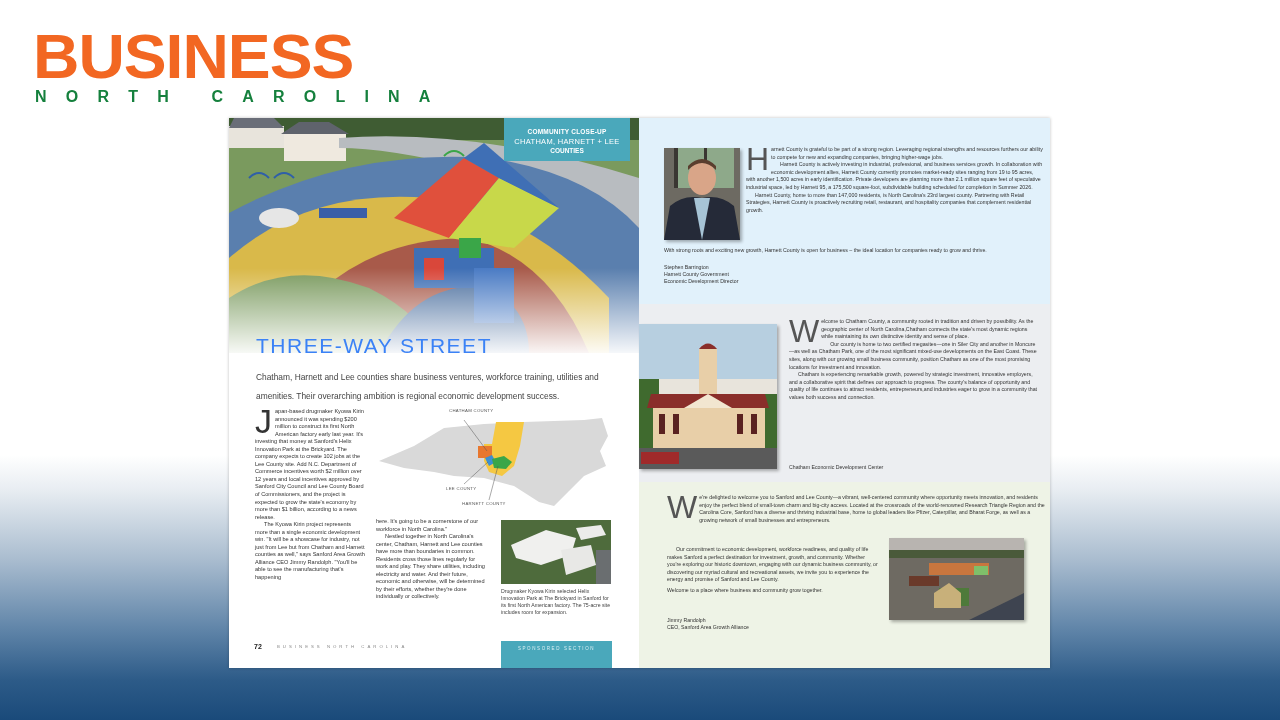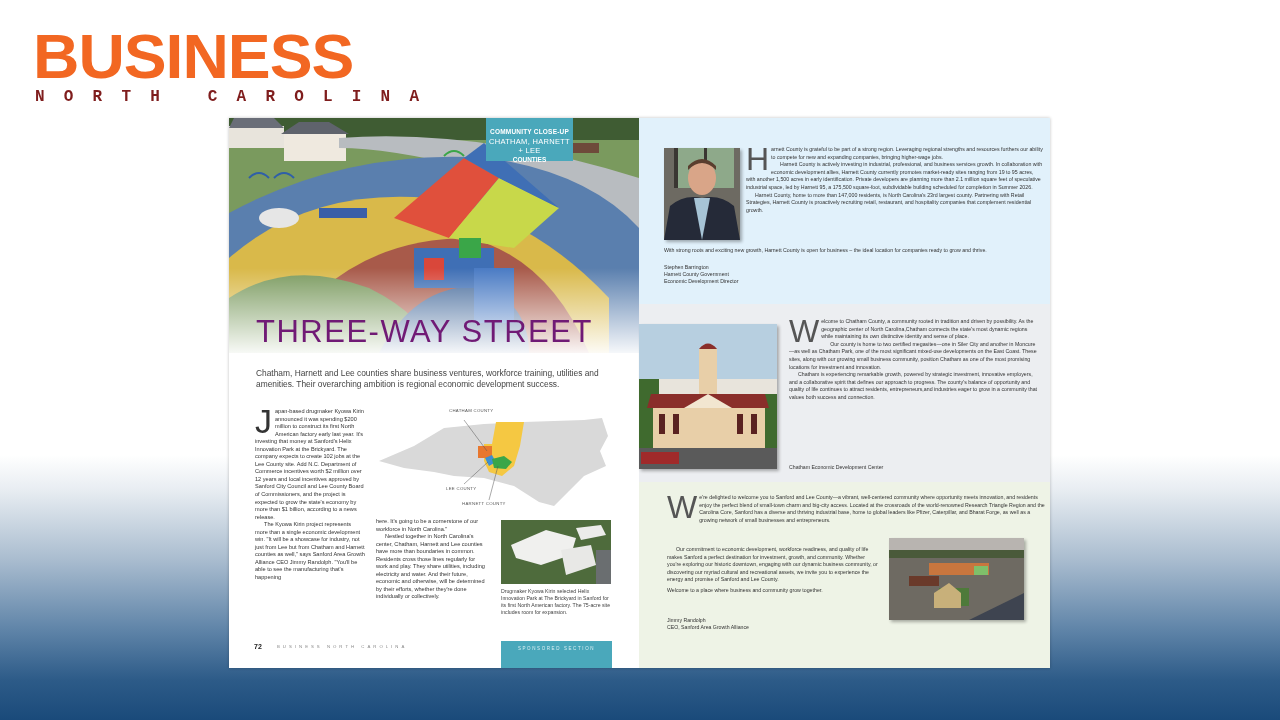--- a/index.html
+++ b/index.html
@@ -1,32 +1,32 @@
 <!DOCTYPE html>
 <html><head>
 <meta charset="utf-8">
 <style>
 *{box-sizing:border-box;margin:0;padding:0}
 html,body{width:1280px;height:720px;overflow:hidden}
 body{position:relative;font-family:"Liberation Sans",sans-serif;background:linear-gradient(to bottom,#ffffff 0px,#ffffff 455px,#e8edf2 490px,#a9bccf 560px,#5f84a8 630px,#2d5b88 680px,#1a4a7a 720px)}
 .logo{position:absolute;left:33px;top:28px}
 .logo-main{font-family:"Liberation Sans",sans-serif;font-weight:900;font-size:63px;line-height:56px;color:#f26722;letter-spacing:-1px;transform:scaleX(1.02);transform-origin:left}
-.logo-sub{font-family:Liberation Mono, monospace;font-weight:700;font-size:16px;color:#7f1d1d;letter-spacing:19.2px;margin-top:4px;margin-left:2px}
+.logo-sub{font-family:Liberation Sans, sans-serif;font-weight:700;font-size:16px;color:#15803d;letter-spacing:19.2px;margin-top:4px;margin-left:2px}
 .spread{position:absolute;left:229px;top:118px;width:821px;height:550px;background:#fff;box-shadow:0 0 3px rgba(0,0,0,.25)}
 .left{position:absolute;left:0;top:0;width:410px;height:550px;background:#fff;overflow:hidden}
 .right{position:absolute;left:410px;top:0;width:411px;height:550px}
 .hero{position:absolute;left:0;top:0;width:410px;height:235px;overflow:hidden;background:#6b8a55}
 .hero svg{display:block}
 .hero-fade{position:absolute;left:0;top:150px;width:410px;height:90px;background:linear-gradient(to bottom,rgba(255,255,255,0),#fff)}
-.tag{position:absolute;left:257px;top:0;width:87px;height:43px;background:#4aa8bb;color:#fff;text-align:center;padding-top:10px}
+.tag{position:absolute;left:275px;top:0;width:126px;height:43px;background:#4aa8bb;color:#fff;text-align:center;padding-top:10px}
 .tag .t1{font-size:6.5px;font-weight:700;letter-spacing:.2px}
 .tag .t2{font-size:7.5px;letter-spacing:.3px;margin-top:2px}
 .tag .t3{font-size:6.5px;font-weight:700;margin-top:1px}
-.headline{position:absolute;left:27px;top:196px;font-size:31px;letter-spacing:1.5px;color:#701a75;font-weight:400;white-space:nowrap}
-.deck{position:absolute;left:27px;top:250px;width:370px;font-size:8.4px;line-height:11px;color:#444}
+.headline{position:absolute;left:27px;top:216px;font-size:21px;letter-spacing:1.5px;color:#3b82f6;font-weight:400;white-space:nowrap}
+.deck{position:absolute;left:27px;top:250px;width:370px;font-size:8.4px;line-height:19px;color:#444}
 .col{position:absolute;font-size:5.6px;line-height:7.55px;color:#333;text-align:left}
 .col p{text-indent:9px}
 .col p.first{text-indent:0}
 .dropcap{float:left;font-size:34px;line-height:26px;margin:0 3px 0 0;color:#333;font-weight:300}
 .map{position:absolute;left:145px;top:288px;width:240px;height:100px}
 .maplbl{position:absolute;font-size:4.3px;color:#555;letter-spacing:.3px;white-space:nowrap}
 .caption-img{position:absolute;left:272px;top:402px;width:110px;height:64px;background:#5d7a4a;overflow:hidden}
 .caption{position:absolute;left:272px;top:470px;width:112px;font-size:5.2px;line-height:7px;color:#444}
 .sponsor{position:absolute;left:272px;top:523px;width:111px;height:27px;background:#4aa8bb;color:#d8eef3;font-size:4.5px;letter-spacing:1.6px;text-align:center;padding-top:5px}
 .folio{position:absolute;left:25px;top:525px;font-size:7px;font-weight:700;color:#222}

